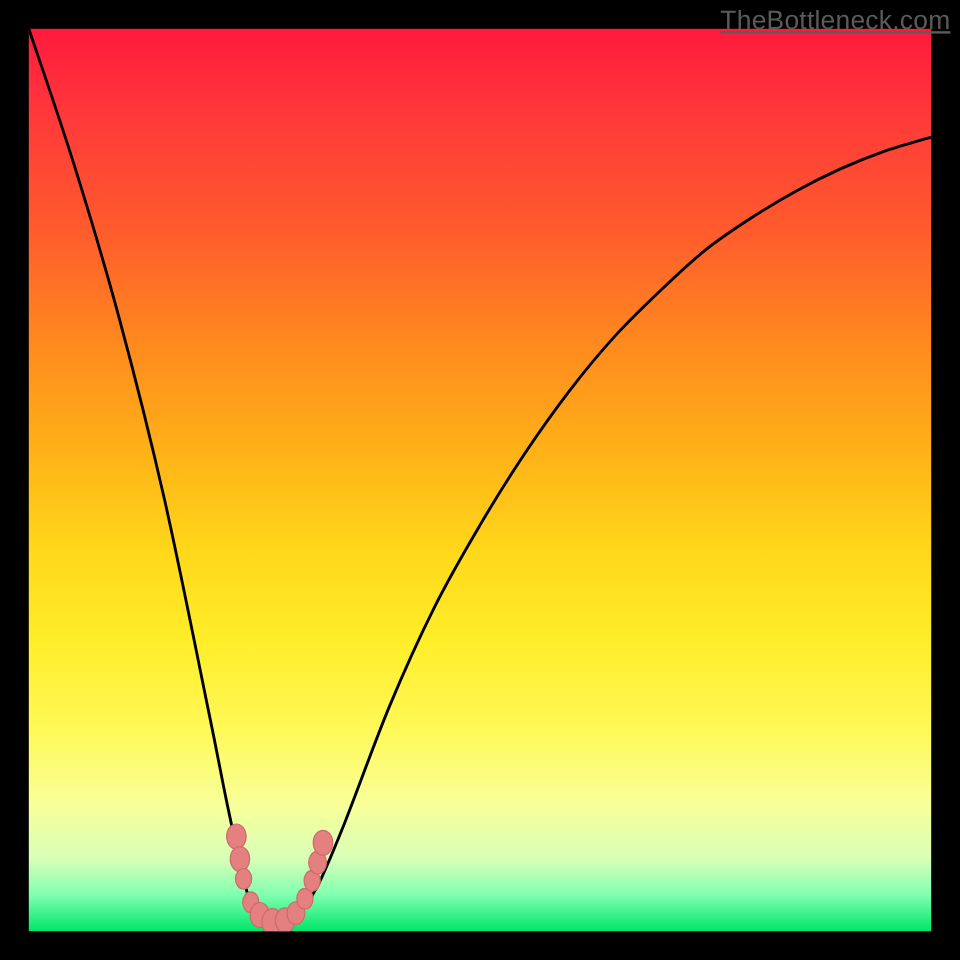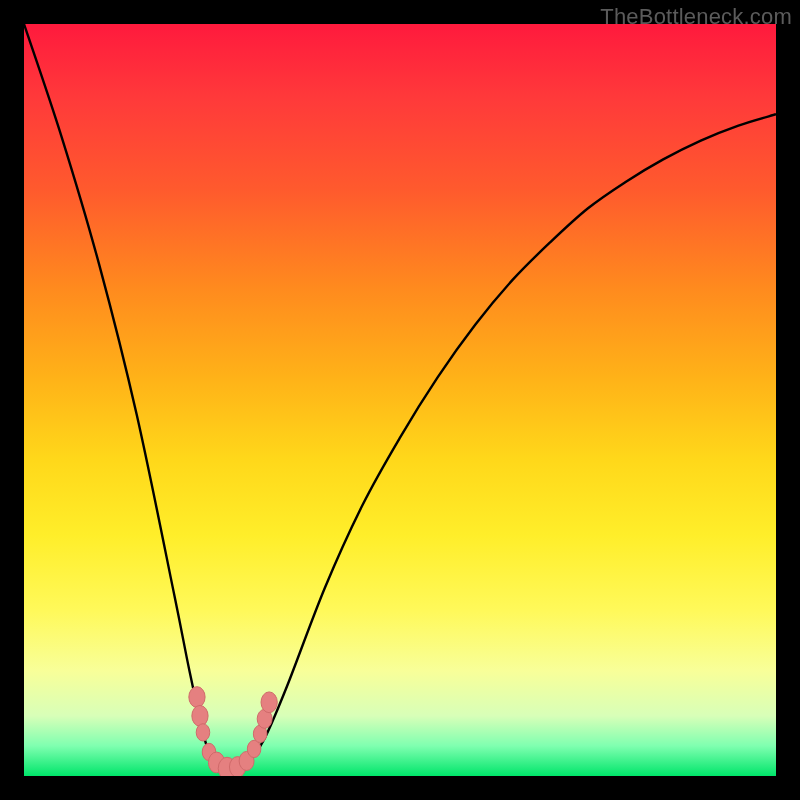--- a/index.html
+++ b/index.html
@@ -49,20 +49,21 @@
   }
   .watermark {
     position: absolute;
     top: 4px;
     right: 8px;
     color: #5b5b5b;
     font-size: 22px;
     font-weight: 500;
     letter-spacing: 0.2px;
     z-index: 5;
+    text-decoration: underline;
   }
   svg.curve {
     position: absolute;
     left: 0;
     top: 0;
     width: 752px;
     height: 752px;
     z-index: 3;
   }
   .bead {

